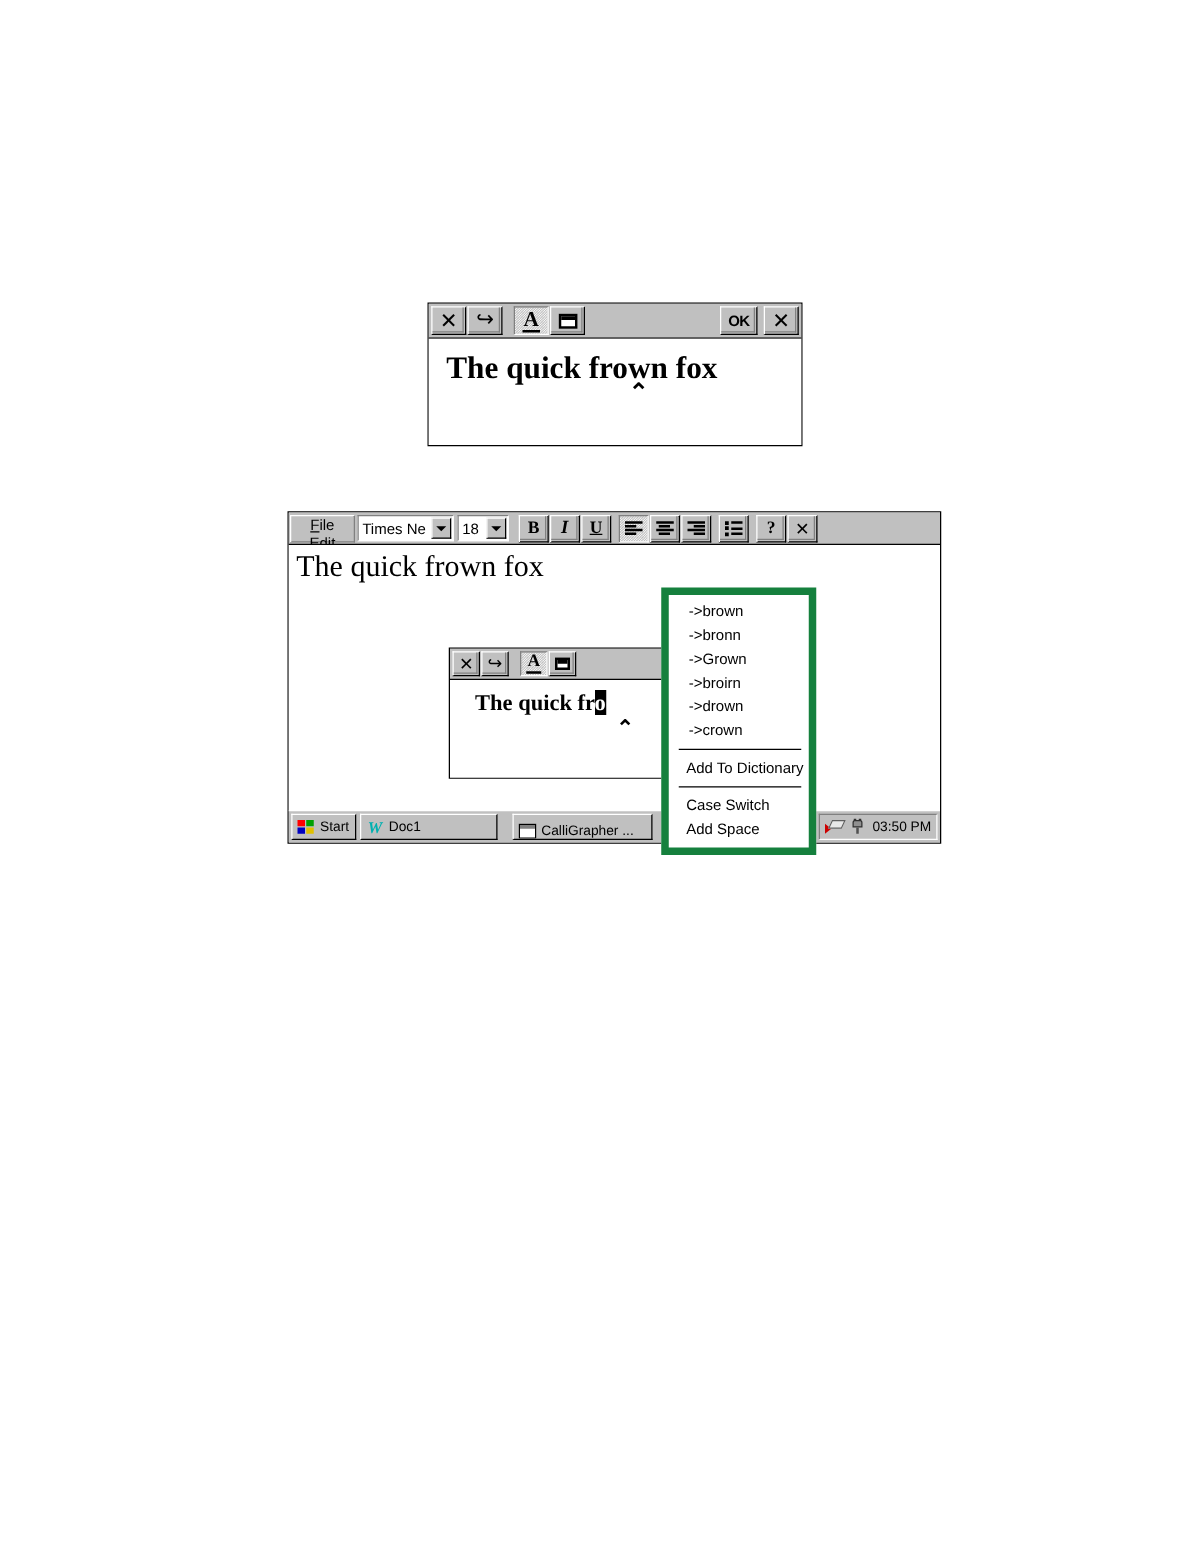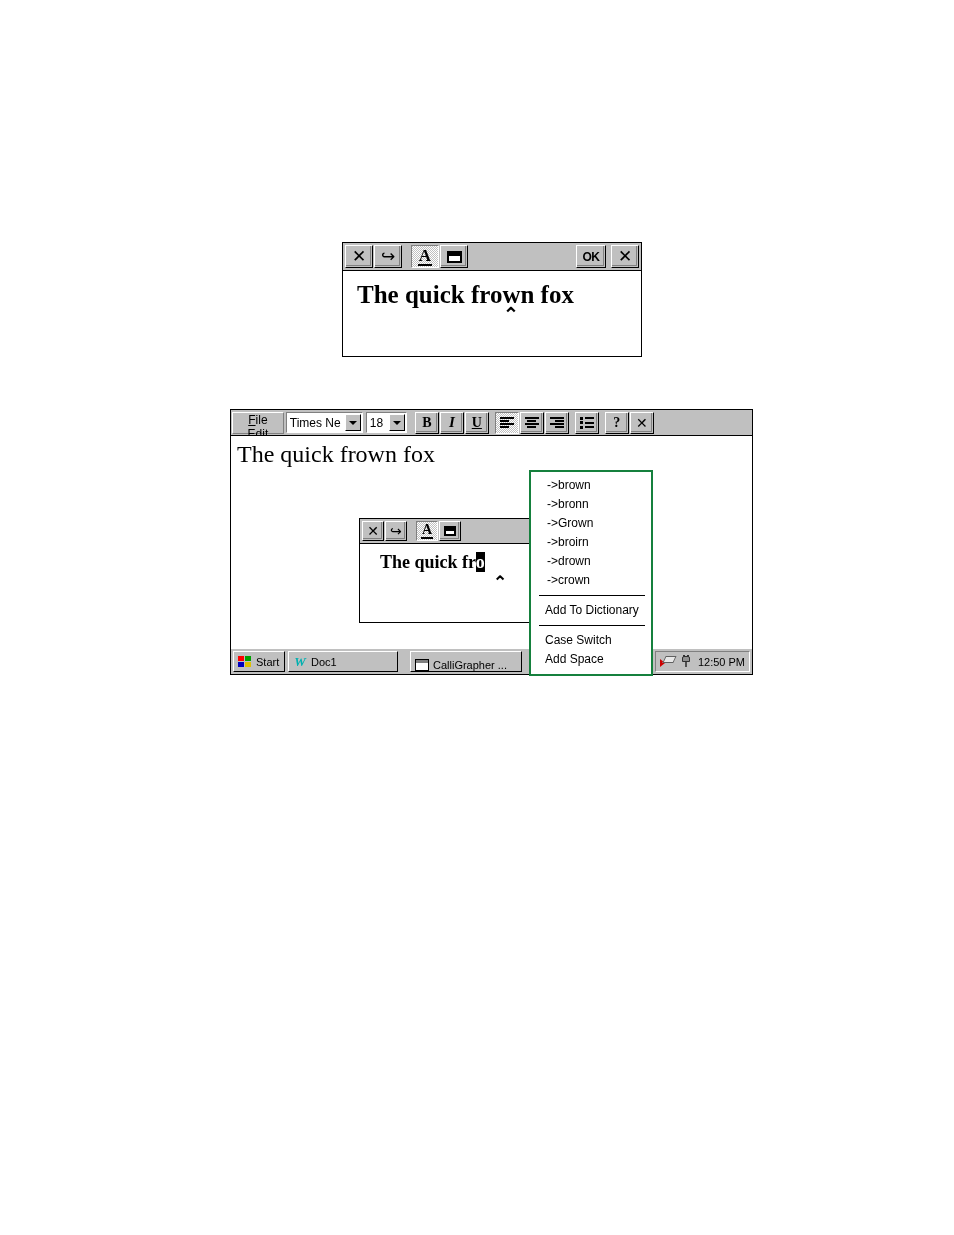--- a/index.html
+++ b/index.html
@@ -394,21 +394,21 @@
   .plug-icon .cord{position:absolute;left:6px;top:7px;width:2px;height:5px;background:#505050;}
   .clock { font-size: 11px; }
 
   
   #ctx-menu {
     position: absolute;
     left: 529px;
     top: 470px;
     width: 124px;
     background: #ffffff;
-    border: 2px solid #15803d;
+    border: 6px solid #15803d;
     box-sizing: border-box;
     z-index: 30;
     padding: 4px 0 5px 0;
   }
   .ctx-item {
     font-size: 12px;
     color: #000;
     padding: 3px 10px 3px 16px;
     white-space: nowrap;
     font-family: "Liberation Sans", sans-serif;
@@ -593,21 +593,21 @@
       <span class="pen-icon">
           <i class="nib"></i>
           <i class="body"></i>
         </span>
       <span class="plug-icon">
           <i class="p1"></i>
           <i class="p2"></i>
           <i class="head"></i>
           <i class="cord"></i>
         </span>
-      <span class="clock">12:50 PM</span>
+      <span class="clock">03:50 PM</span>
     </div>
   </div>
 </div>
 
 <div id="ctx-menu">
   <div class="ctx-item">-&gt;brown</div>
   <div class="ctx-item">-&gt;bronn</div>
   <div class="ctx-item">-&gt;Grown</div>
   <div class="ctx-item">-&gt;broirn</div>
   <div class="ctx-item">-&gt;drown</div>

